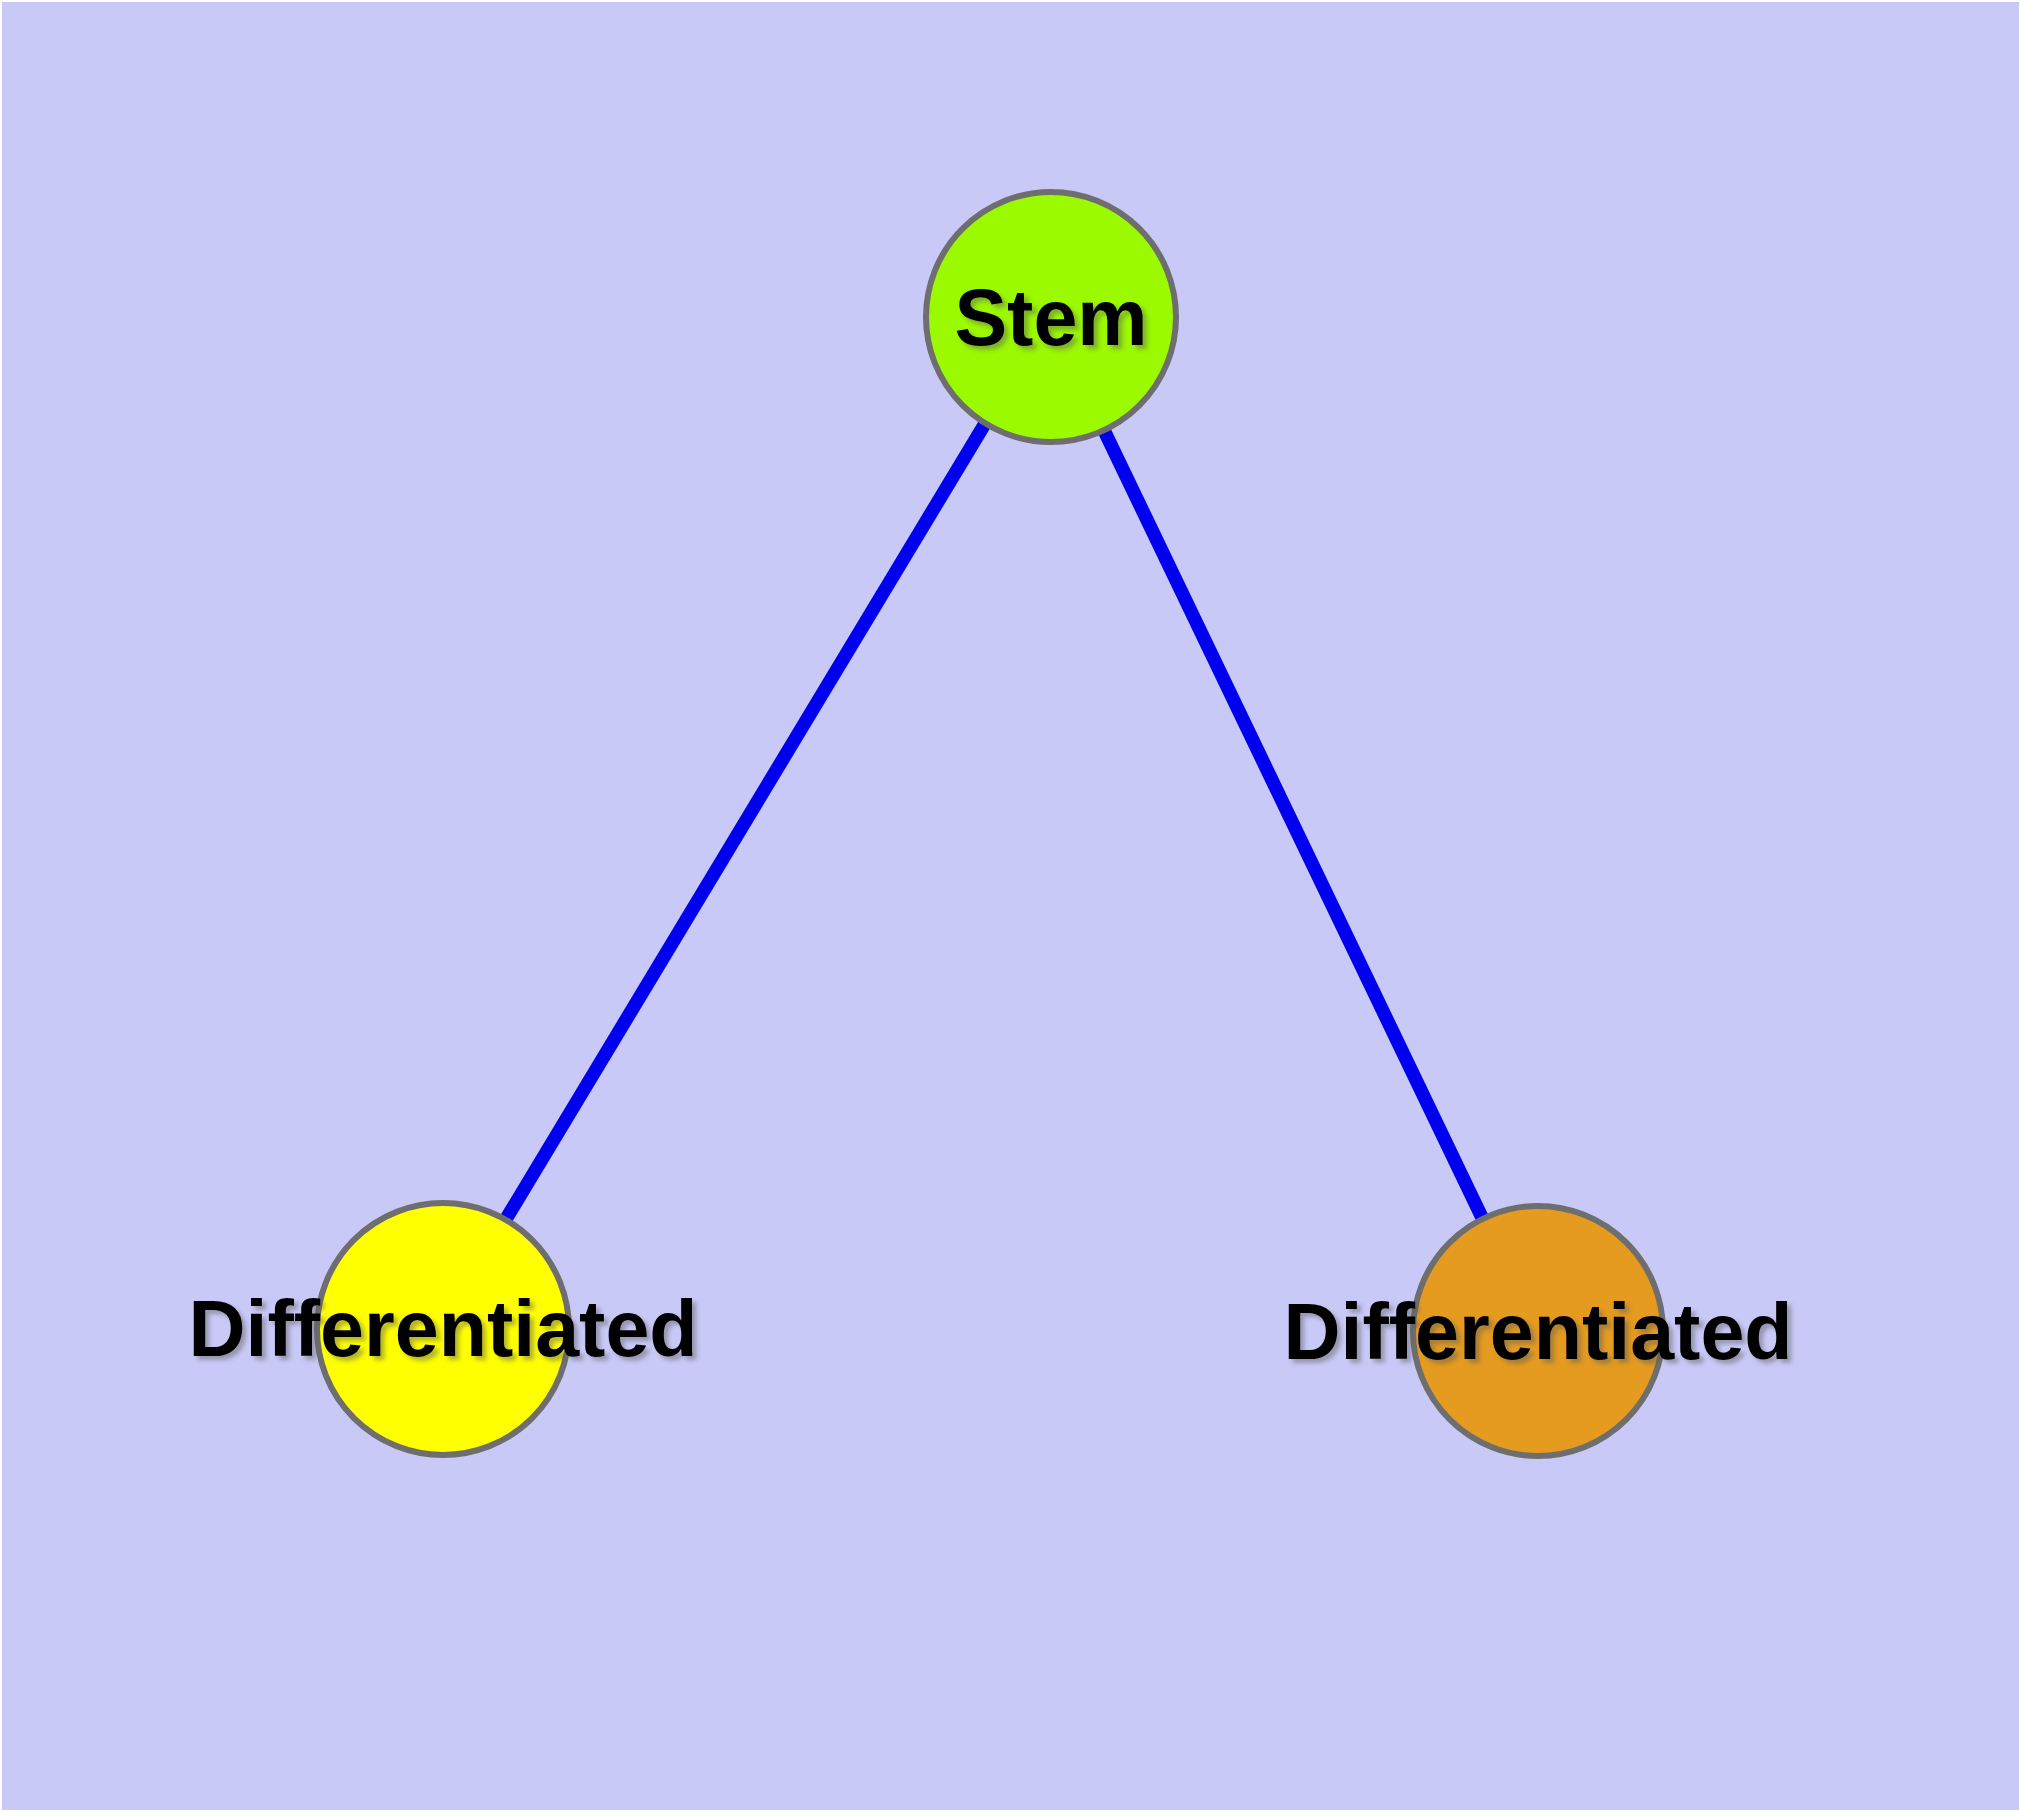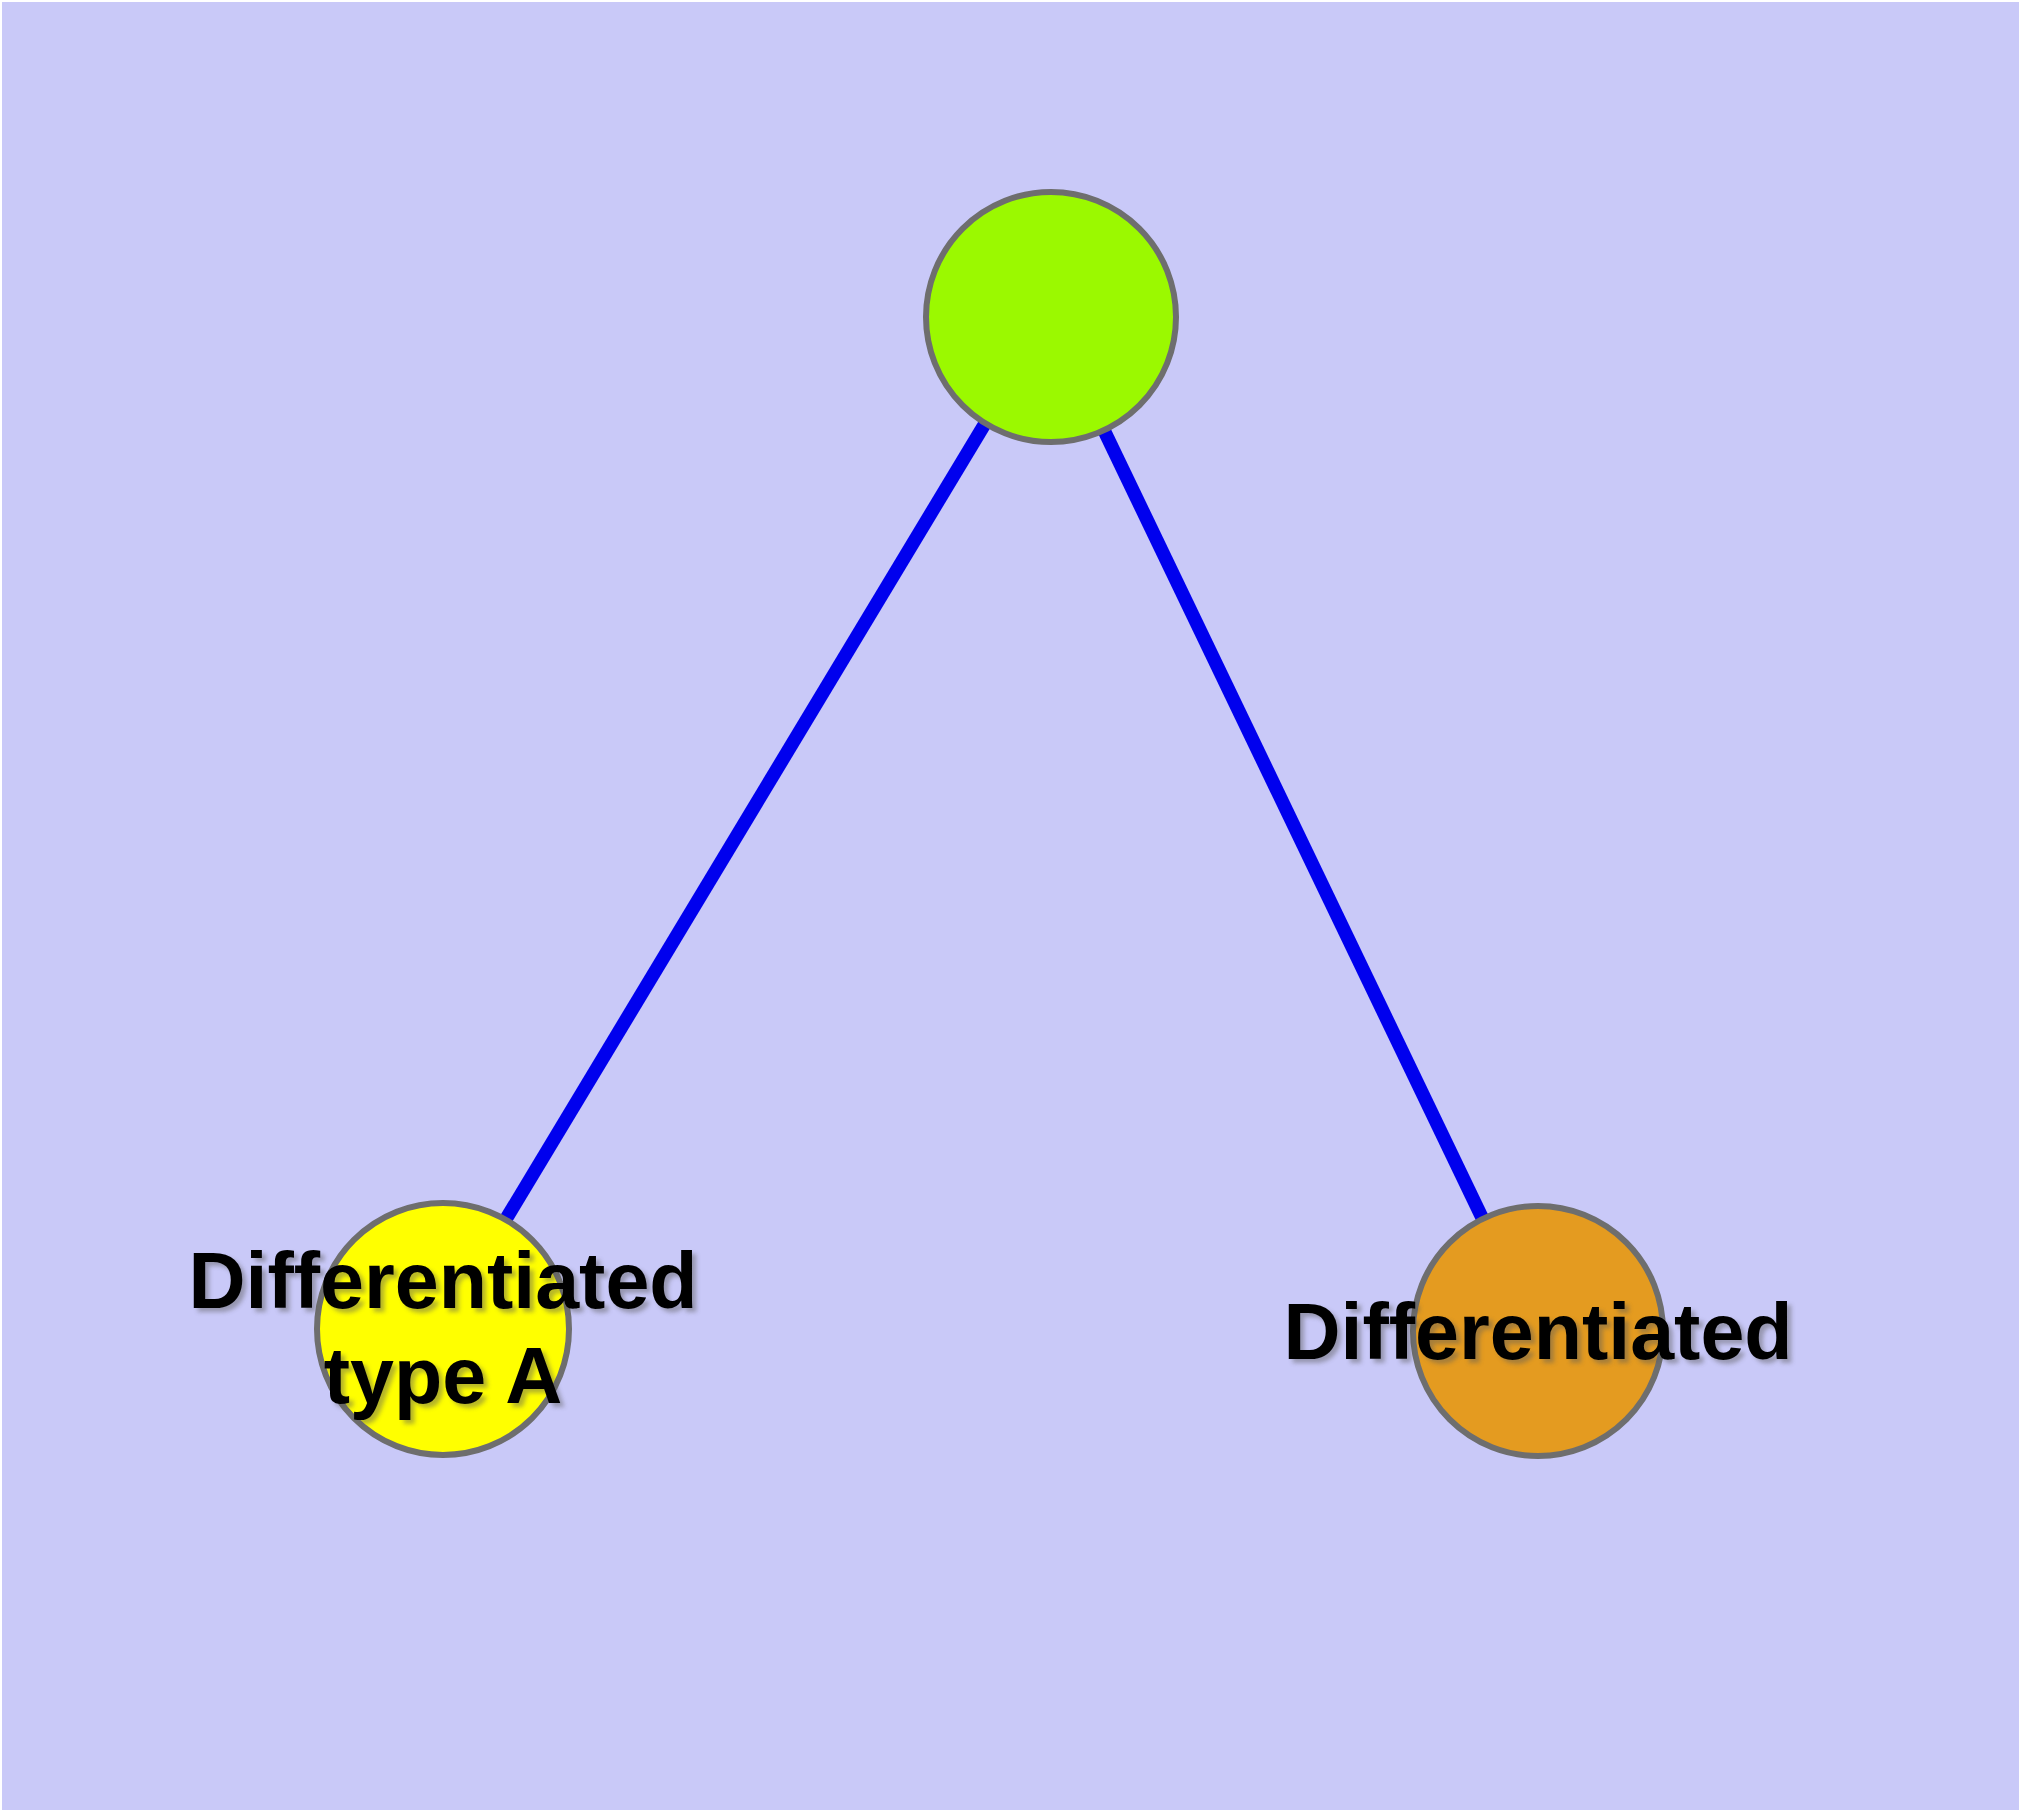--- a/index.html
+++ b/index.html
@@ -51,24 +51,26 @@
 </head>
 <body>
 
 <div class="canvas" style="background: rgb(201, 201, 248); border-color: rgb(255, 255, 255);">
   <svg class="edges-layer" xmlns="http://www.w3.org/2000/svg" viewBox="0 0 2384 2138" preserveAspectRatio="none">
       <line x1="1238" y1="372" x2="520" y2="1565" stroke="#0000EE" stroke-width="16"></line>
       <line x1="1238" y1="372" x2="1812" y2="1568" stroke="#0000EE" stroke-width="16"></line>
     </svg>
   <div class="nodes-layer">
       <div class="node" style="left: 921px; top: 187px; width: 256px; height: 256px; background: rgb(155, 249, 0); border: 6px solid rgb(110, 110, 110);"></div>
+      <div class="node-label" style="left: 1049px; top: 315px; color: rgb(0, 0, 0);">
+        <div>Stem</div>
+      </div>
       <div class="node" style="left: 312px; top: 1198px; width: 258px; height: 258px; background: rgb(255, 255, 0); border: 6px solid rgb(110, 110, 110);"></div>
       <div class="node-label" style="left: 441px; top: 1326px; color: rgb(0, 0, 0);">
         <div>Differentiated</div>
-        <div>type A</div>
       </div>
       <div class="node" style="left: 1408px; top: 1201px; width: 256px; height: 256px; background: rgb(228, 155, 32); border: 6px solid rgb(110, 110, 110);"></div>
       <div class="node-label" style="left: 1536px; top: 1329px; color: rgb(0, 0, 0);">
         <div>Differentiated</div>
       </div>
     </div>
 </div>
 
 
 </body></html>

